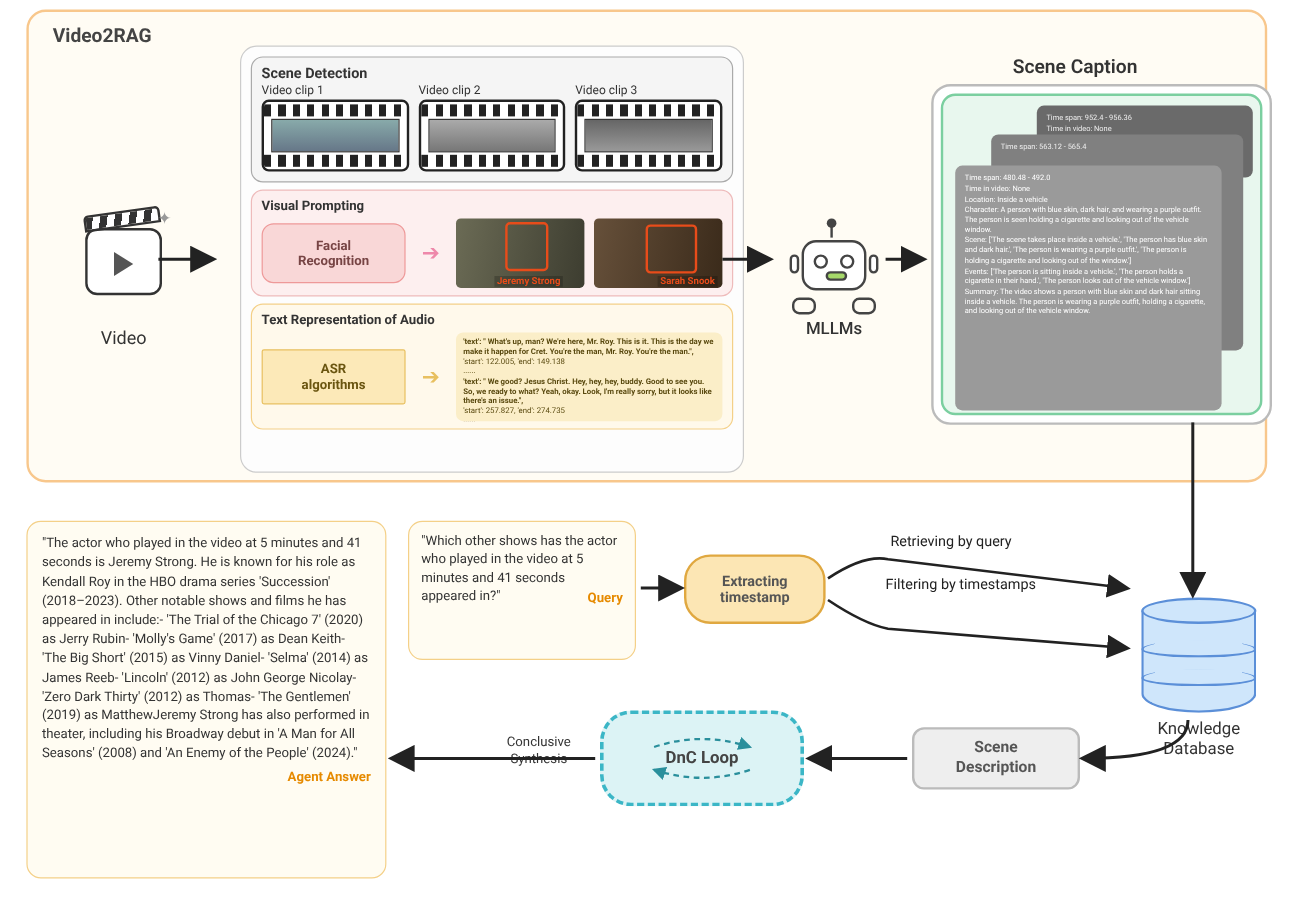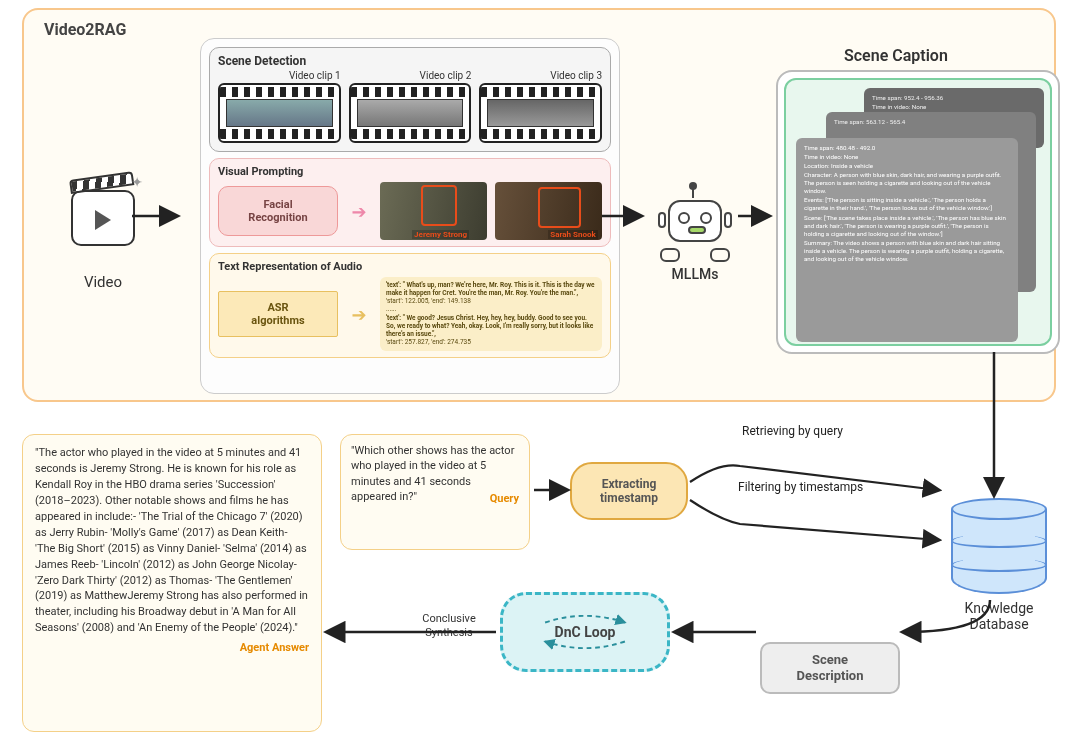--- a/index.html
+++ b/index.html
@@ -55,21 +55,21 @@
     border: 1.5px solid #ccc; border-radius: 14px; background: #fdfdfd;
     padding: 8px;
   }
 
   .scene-det {
     border: 1.5px solid #aaa; border-radius: 10px; background:#f5f5f5;
     padding: 6px 8px 8px; margin-bottom: 6px;
   }
   .scene-det .hdr { font-weight:700; font-size:12px; margin-bottom:2px; }
   .clips { display:flex; gap:8px; }
-  .clip-col { flex:1; text-align:right; }
+  .clip-col { flex:1; text-align:left; }
   .clip-col .lbl { font-size:10px; margin-bottom:2px; }
   .filmstrip {
     width:100%; height:60px; background:#fff; border:2px solid #222; border-radius:6px;
     position:relative; overflow:hidden;
   }
   .filmstrip::before, .filmstrip::after {
     content:""; position:absolute; left:0; right:0; height:10px;
     background: repeating-linear-gradient(90deg,#222 0 6px, transparent 6px 12px);
   }
   .filmstrip::before { top:2px; } .filmstrip::after { bottom:2px; }
@@ -221,21 +221,21 @@
     border-top:none; border-radius:0 0 48px 48px / 0 0 16px 16px; background:#CFE6FB;
   }
   .cylinder .ring {
     position:absolute; left:0; right:0; height:14px; border:2px solid #5B8FD8;
     border-radius:50%/50%; background:transparent; border-top:none;
   }
   .cylinder .r1{ top:36px;} .cylinder .r2{ top:60px;}
   .kdb-label{ margin-top:6px; font-size:14px; font-weight:400; }
 
   .scene-desc {
-    position:absolute; left:760px; top:642px; width:140px; height:52px;
+    position:absolute; left:760px; top:606px; width:140px; height:52px;
     border:2px solid #bbb; border-radius:10px; background:#eee;
     display:flex; align-items:center; justify-content:center; text-align:center;
     font-size:13px; font-weight:700; color:#555; line-height:1.2;
   }
 
   .dnc-loop {
     position:absolute; left:500px; top:592px; width:170px; height:80px;
     border:3px dashed #3BB6C6; border-radius:26px; background:#DCF3F5;
     display:flex; align-items:center; justify-content:center;
     font-size:14px; font-weight:700; color:#444;
@@ -247,21 +247,21 @@
   .dnc-loop .txt { position:relative; z-index:2; }
 
   .conc-synth {
     position:absolute; left:399px; top:612px; font-size:11px; color:#333;
     width: 100px; text-align: center; line-height: 1.3;
   }
 
   .retr-lbl {
     position:absolute; font-size:12px; color:#222;
   }
-  .retr1 { left:742px; top:424px; }
+  .retr1 { left:742px; top:444px; }
   .retr2 { left:738px; top:480px; }
 
 </style>
 </head>
 <body>
 
 <div class="top-panel">
   <div class="title">Video2RAG</div>
 
   <div class="video-icon-wrap">
@@ -355,22 +355,22 @@
         <div class="line">Time in video: None</div>
       </div>
       <div class="cap-card cap2">
         <div class="line">Time span: 563.12 - 565.4</div>
       </div>
       <div class="cap-card cap1">
         <div class="line">Time span: 480.48 - 492.0</div>
         <div class="line">Time in video: None</div>
         <div class="line">Location: Inside a vehicle</div>
         <div class="line">Character: A person with blue skin, dark hair, and wearing a purple outfit. The person is seen holding a cigarette and looking out of the vehicle window.</div>
+        <div class="line">Scene: ['The scene takes place inside a vehicle.', 'The person has blue skin and dark hair.', 'The person is wearing a purple outfit.', 'The person is holding a cigarette and looking out of the window.']</div>
         <div class="line">Events: ['The person is sitting inside a vehicle.', 'The person holds a cigarette in their hand.', 'The person looks out of the vehicle window.']</div>
-        <div class="line">Scene: ['The scene takes place inside a vehicle.', 'The person has blue skin and dark hair.', 'The person is wearing a purple outfit.', 'The person is holding a cigarette and looking out of the window.']</div>
         <div class="line">Summary: The video shows a person with blue skin and dark hair sitting inside a vehicle. The person is wearing a purple outfit, holding a cigarette, and looking out of the vehicle window.</div>
       </div>
     </div>
   </div>
 </div>
 
 <div class="answer-box">
   <span>"The actor who played in the video at 5 minutes and 41 seconds is Jeremy Strong. He is known for his role as Kendall Roy in the HBO drama series 'Succession' (2018–2023). Other notable shows and films he has appeared in include:- 'The Trial of the Chicago 7' (2020) as Jerry Rubin- 'Molly's Game' (2017) as Dean Keith- 'The Big Short' (2015) as Vinny Daniel- 'Selma' (2014) as James Reeb- 'Lincoln' (2012) as John George Nicolay- 'Zero Dark Thirty' (2012) as Thomas- 'The Gentlemen' (2019) as MatthewJeremy Strong has also performed in theater, including his Broadway debut in 'A Man for All Seasons' (2008) and 'An Enemy of the People' (2024)."</span>
   <div class="tag">Agent Answer</div>
 </div>

